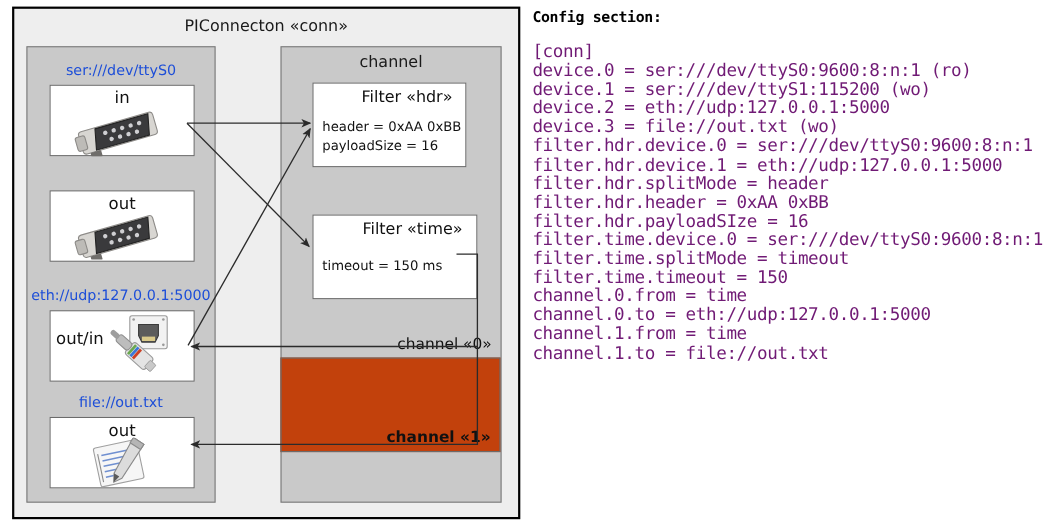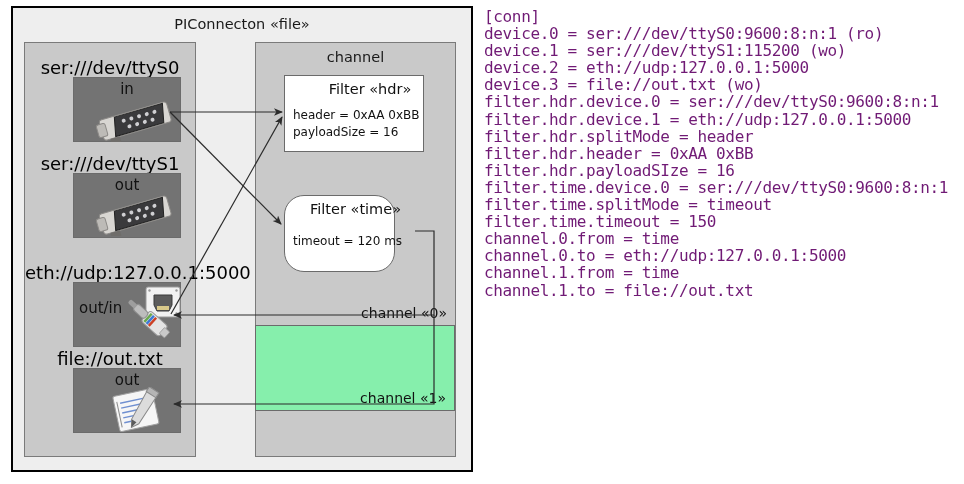--- a/index.html
+++ b/index.html
@@ -66,34 +66,33 @@
   }
 
   
   .device-group { position: absolute; }
   .device-label {
     position: absolute;
     left: 0;
     top: 0;
     width: 100%;
     text-align: center;
-    font-size: 18px;
-    color: #000000;
+    font-size: 13px;
+    color: #1d4ed8;
     white-space: nowrap;
   }
   .device-box {
     position: absolute;
     left: 20px;
     top: 20px;
-    width: 108px;
+    width: 132px;
     height: 65px;
-    background: #737373;
+    background: #ffffff;
     border: 1px solid #6b6b6b;
     box-sizing: border-box;
-    margin-left: 28px;
   }
   .device-dir {
     position: absolute;
     font-size: 15px;
     color: #111;
     white-space: nowrap;
   }
   .dir-center { left: 0; top: 2px; width: 100%; text-align: center; }
   .dir-left { left: 5px; top: 16px; text-align: right; }
 
@@ -172,21 +171,21 @@
     white-space: pre;
     letter-spacing: -0.35px;
   }
   .cfg-line { display: block; }
 </style>
 </head>
 <body>
 
 <div id="diagram">
 
-  <div class="diagram-title">PIConnecton «file»</div>
+  <div class="diagram-title">PIConnecton «conn»</div>
 
   <div class="panel" id="panel-devices">
 
     <div class="device-group" style="left:0px; top:14px; width:170px; height:92px;">
       <div class="device-label">ser:///dev/ttyS0</div>
       <div class="device-box">
         <div class="device-dir dir-center">in</div>
         <span class="icon-wrap" style="left:18px; top:20px;">
           <svg width="90" height="44" viewBox="0 0 90 44">
             <g transform="rotate(-16 45 22)">
@@ -205,21 +204,20 @@
               </g>
               <rect x="4" y="16" width="9" height="13" rx="2" fill="#bdbbb7" stroke="#8d8b88" stroke-width="1"></rect>
               <rect x="14" y="33" width="10" height="6" rx="1" fill="#6f6d6a"></rect>
             </g>
           </svg>
         </span>
       </div>
     </div>
 
     <div class="device-group" style="left:0px; top:110px; width:170px; height:92px;">
-      <div class="device-label">ser:///dev/ttyS1</div>
       <div class="device-box">
         <div class="device-dir dir-center">out</div>
         <span class="icon-wrap" style="left:18px; top:18px;">
           <svg width="90" height="44" viewBox="0 0 90 44">
             <g transform="rotate(-16 45 22)">
               <rect x="8" y="12" width="70" height="21" rx="3" fill="#d8d6d2" stroke="#8d8b88" stroke-width="1"></rect>
               <path d="M24 13 L74 13 L70 32 L20 32 Z" fill="#3a3a3c" stroke="#222" stroke-width="1"></path>
               <g fill="#cfcfd2">
                 <circle cx="32" cy="19" r="2"></circle>
                   <circle cx="40" cy="19" r="2"></circle>
@@ -259,21 +257,21 @@
               <rect x="21" y="34.5" width="2.5" height="11" fill="#3c78d8"></rect>
               <rect x="24" y="34.5" width="2.5" height="11" fill="#cc4125"></rect>
               <rect x="2" y="36" width="15" height="8" rx="3" fill="#bdbdbd" stroke="#8f8f8f" stroke-width="1"></rect>
               <rect x="-6" y="37.5" width="9" height="5" rx="2" fill="#9e9e9e"></rect>
             </g>
           </svg>
         </span>
       </div>
     </div>
 
-    <div class="device-group" style="left:0px; top:305px; width:170px; height:92px;">
+    <div class="device-group" style="left:0px; top:316px; width:170px; height:92px;">
       <div class="device-label">file://out.txt</div>
       <div class="device-box">
         <div class="device-dir dir-center">out</div>
         <span class="icon-wrap" style="left:36px; top:18px;">
           <svg width="62" height="46" viewBox="0 0 62 46">
             <g transform="rotate(-12 31 23)">
               <rect x="6" y="4" width="40" height="36" rx="2" fill="#f6f6f6" stroke="#a0a0a0" stroke-width="1"></rect>
               <g stroke="#6f8fd0" stroke-width="1.4">
                 <line x1="12" y1="12" x2="40" y2="12"></line>
                 <line x1="12" y1="17" x2="40" y2="17"></line>
@@ -296,30 +294,30 @@
 
   <div class="panel" id="panel-filters">
     <div class="panel-title">channel</div>
 
     <div class="filter-box" style="left:28px; top:32px; width:140px; height:77px;">
       <div class="filter-title">Filter «hdr»</div>
       <div class="filter-prop" style="top:32px;">header = 0xAA 0xBB</div>
       <div class="filter-prop" style="top:49px;">payloadSize = 16</div>
     </div>
 
-    <div class="filter-box" style="left:28px; top:152px; width:111px; height:77px;border-radius:20px;">
+    <div class="filter-box" style="left:28px; top:152px; width:150px; height:77px;">
       <div class="filter-title">Filter «time»</div>
-      <div class="filter-prop" style="top:38px;">timeout = 120 ms</div>
+      <div class="filter-prop" style="top:38px;">timeout = 150 ms</div>
     </div>
 
     <div class="channel-panel" style="left:-1px; top:-1px; width:200px; height:283px; background:transparent; border:0;">
       <div class="channel-label" style="right:8px; bottom:4px;">channel «0»</div>
     </div>
 
-    <div class="channel-panel" style="left:-1px; top:282px; width:200px; height:86px; background:#86efac;">
+    <div class="channel-panel" style="left:-1px; top:282px; width:200px; height:86px; background:#c2410c;font-weight:bold;">
       <div class="channel-label" style="right:8px; bottom:4px;">channel «1»</div>
     </div>
   </div>
 
 </div>
 
 <svg id="connectors">
   <defs>
     <marker id="arrow" markerWidth="9" markerHeight="9" refX="8" refY="4.2" orient="auto" markerUnits="userSpaceOnUse">
       <path d="M0,0.4 L9,4.2 L0,8 L2.3,4.2 Z" fill="#2b2b2b"></path>
@@ -333,14 +331,15 @@
 
     <line x1="171" y1="314" x2="282" y2="117" marker-end="url(#arrow)"></line>
 
     <path d="M415 231 L434 231 L434 315 L174 315" marker-end="url(#arrow)"></path>
 
     <path d="M434 315 L434 404 L174 404" marker-end="url(#arrow)"></path>
   </g>
 </svg>
 
 <div id="config">
+  <div id="config-heading">Config section:</div>
   <div id="config-lines"><span class="cfg-line">[conn]</span><span class="cfg-line">device.0 = ser:///dev/ttyS0:9600:8:n:1 (ro)</span><span class="cfg-line">device.1 = ser:///dev/ttyS1:115200 (wo)</span><span class="cfg-line">device.2 = eth://udp:127.0.0.1:5000</span><span class="cfg-line">device.3 = file://out.txt (wo)</span><span class="cfg-line">filter.hdr.device.0 = ser:///dev/ttyS0:9600:8:n:1</span><span class="cfg-line">filter.hdr.device.1 = eth://udp:127.0.0.1:5000</span><span class="cfg-line">filter.hdr.splitMode = header</span><span class="cfg-line">filter.hdr.header = 0xAA 0xBB</span><span class="cfg-line">filter.hdr.payloadSIze = 16</span><span class="cfg-line">filter.time.device.0 = ser:///dev/ttyS0:9600:8:n:1</span><span class="cfg-line">filter.time.splitMode = timeout</span><span class="cfg-line">filter.time.timeout = 150</span><span class="cfg-line">channel.0.from = time</span><span class="cfg-line">channel.0.to = eth://udp:127.0.0.1:5000</span><span class="cfg-line">channel.1.from = time</span><span class="cfg-line">channel.1.to = file://out.txt</span></div>
 </div>
 
 </body></html>

